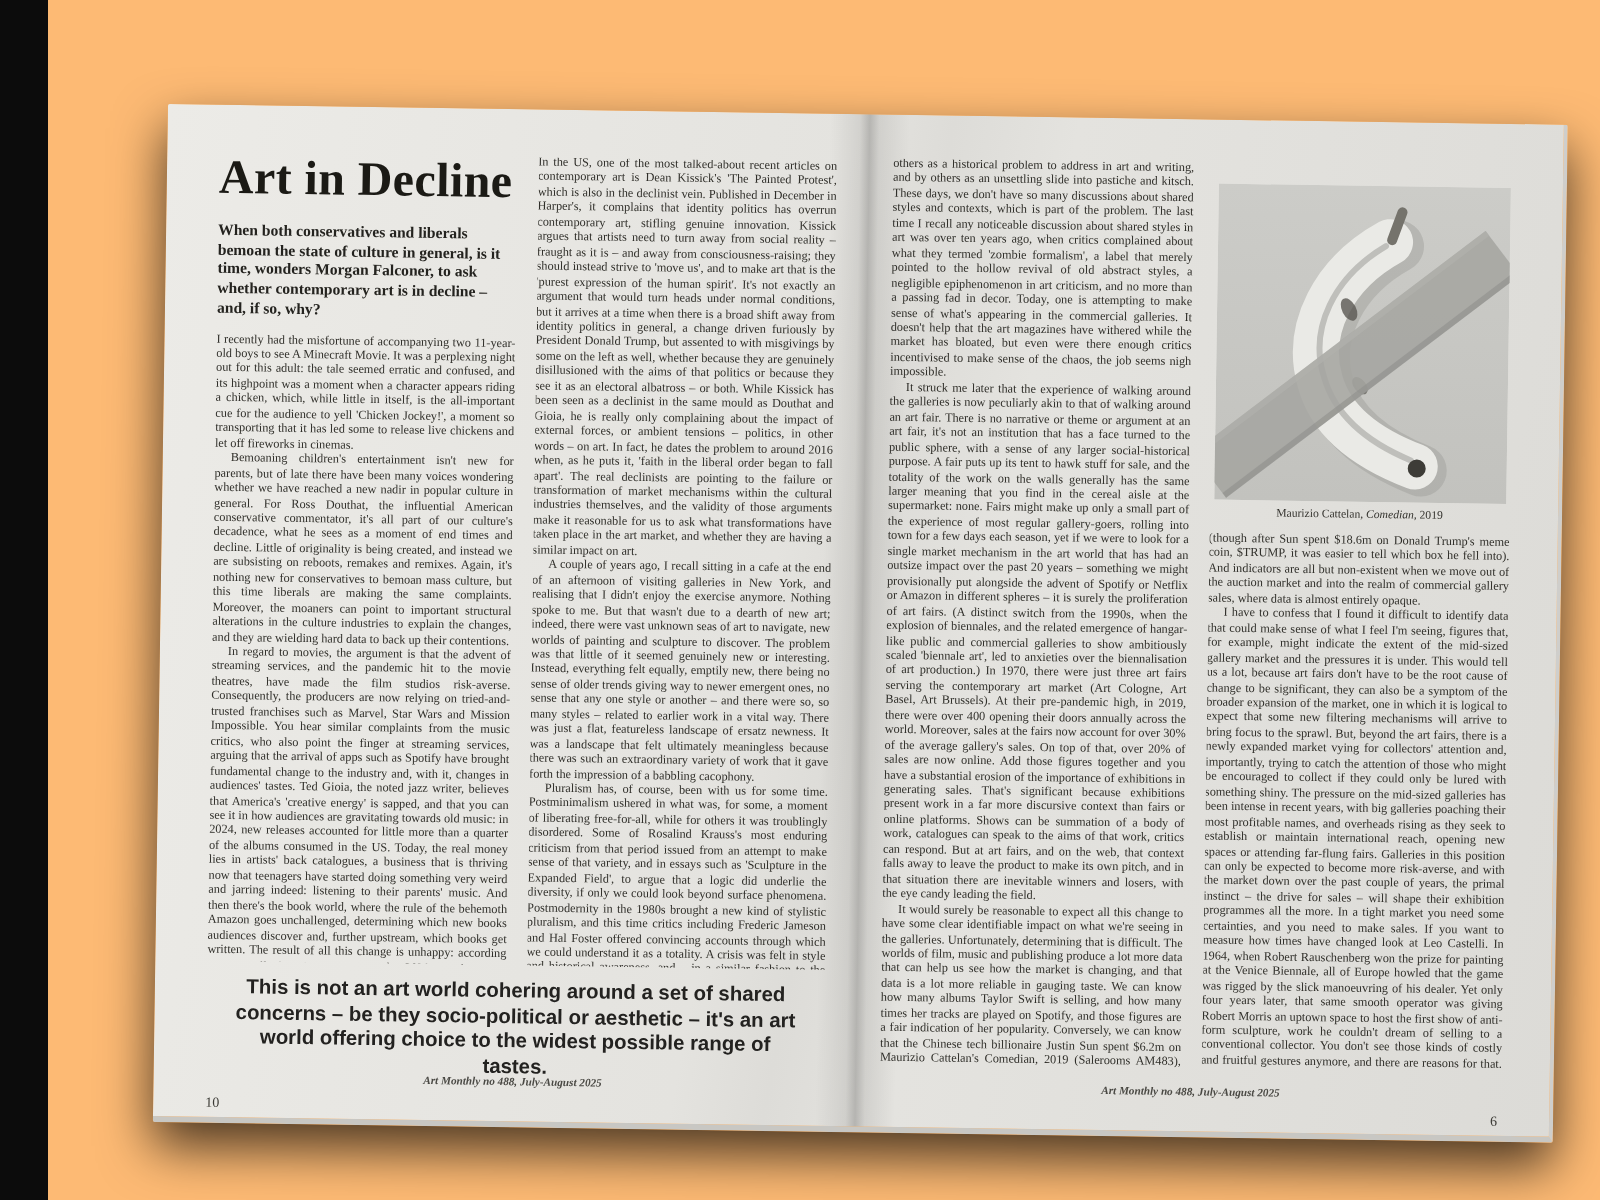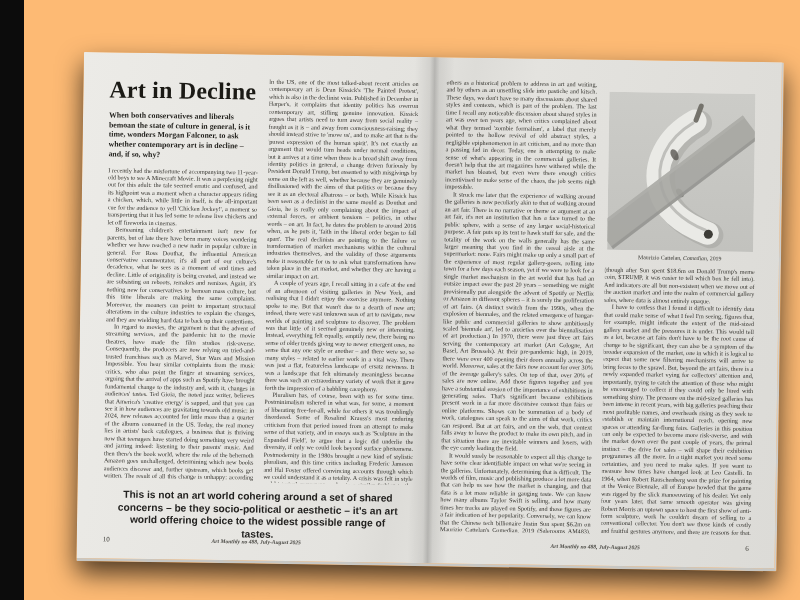--- a/index.html
+++ b/index.html
@@ -20,21 +20,21 @@
   .page-right .cols{height:452px;}
   .col{flex:1 1 0;overflow:hidden;}
   h1.title{margin:0 0 8px 0;font:700 24px/26px "Liberation Serif",serif;color:#1b1a15;letter-spacing:.2px;}
   .standfirst{margin:0 0 8px 0;font:700 7.8px/9.7px "Liberation Serif",serif;color:#24231f;}
   .body p{margin:0;font:400 6.15px/7.45px "Liberation Serif",serif;text-align:justify;color:#302f2a;}
   .body p + p{text-indent:8px;}
   .pullquote{margin-top:8px;padding:0 14px;font:700 10.2px/12.6px "Liberation Sans",sans-serif;
              text-align:center;color:#232220;}
   .footer{position:absolute;left:26px;right:16px;bottom:13px;height:10px;font-size:6px;}
   .page-right .footer{left:16px;right:26px;}
-  .pagenum{position:absolute;top:0;font:400 7px "Liberation Serif",serif;color:#3a3934;}
+  .pagenum{position:absolute;top:12px;font:400 7px "Liberation Serif",serif;color:#3a3934;}
   .pagenum.pn-left{left:0;}
   .pagenum.pn-right{right:0;}
   .journal{position:absolute;left:40px;right:40px;top:1px;text-align:center;
            font:italic 700 5.6px "Liberation Serif",serif;color:#4a4944;}
   figure.artwork{margin:10px auto 0 auto;width:146px;}
   .artframe{width:146px;height:158px;display:block;}
   figcaption{margin:4px 0 6px 0;text-align:center;font:400 5.8px/7px "Liberation Serif",serif;color:#33322d;}
   figcaption .worktitle{font-style:italic;}
 </style>
 </head>

